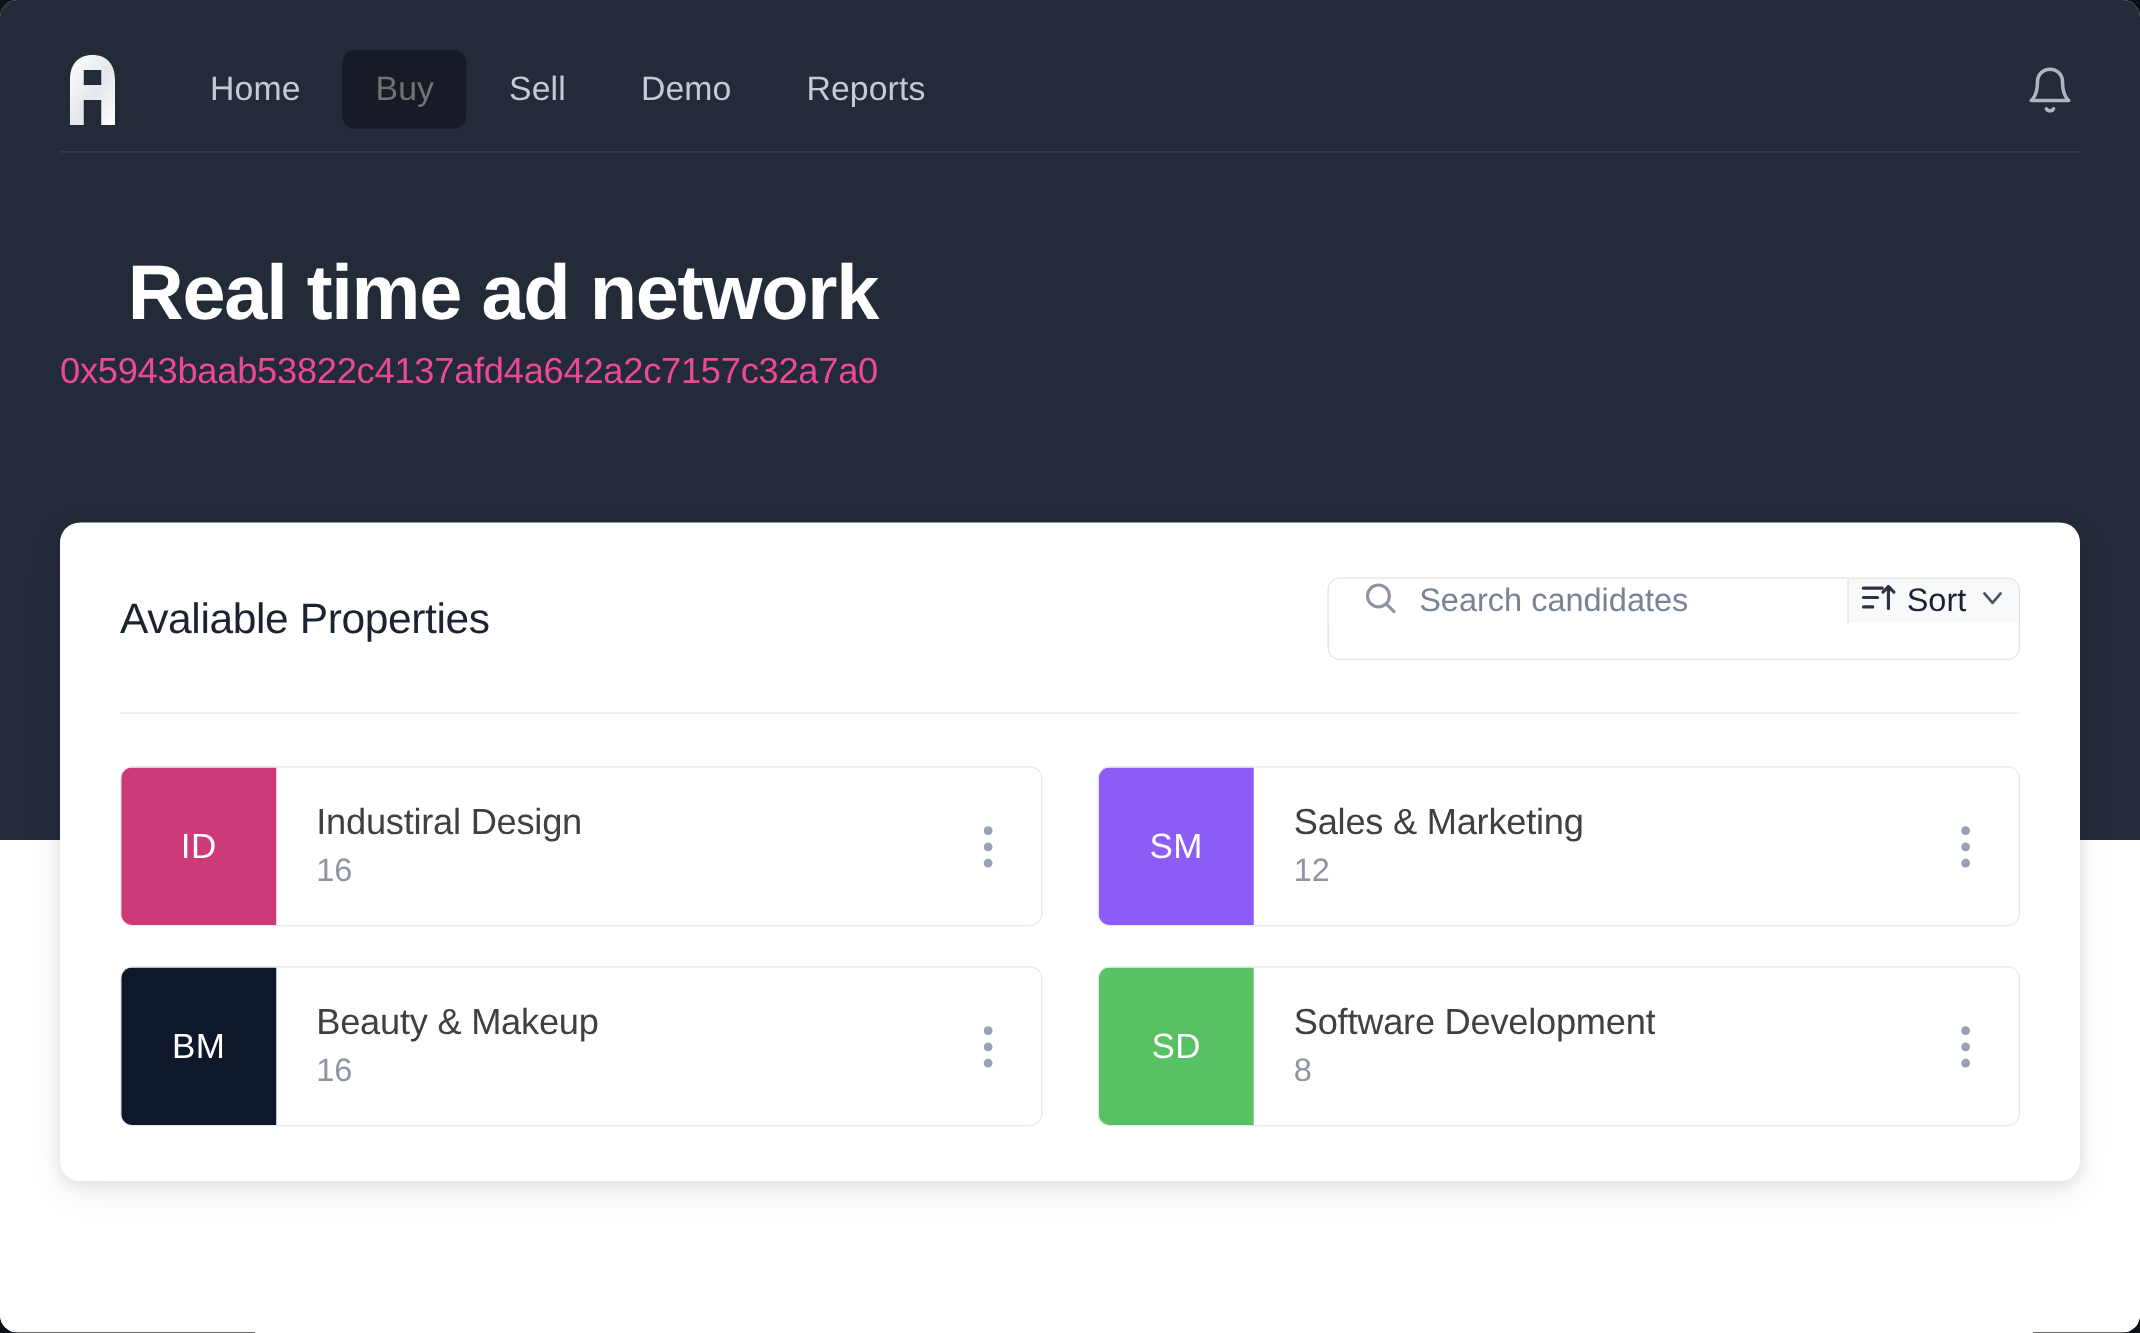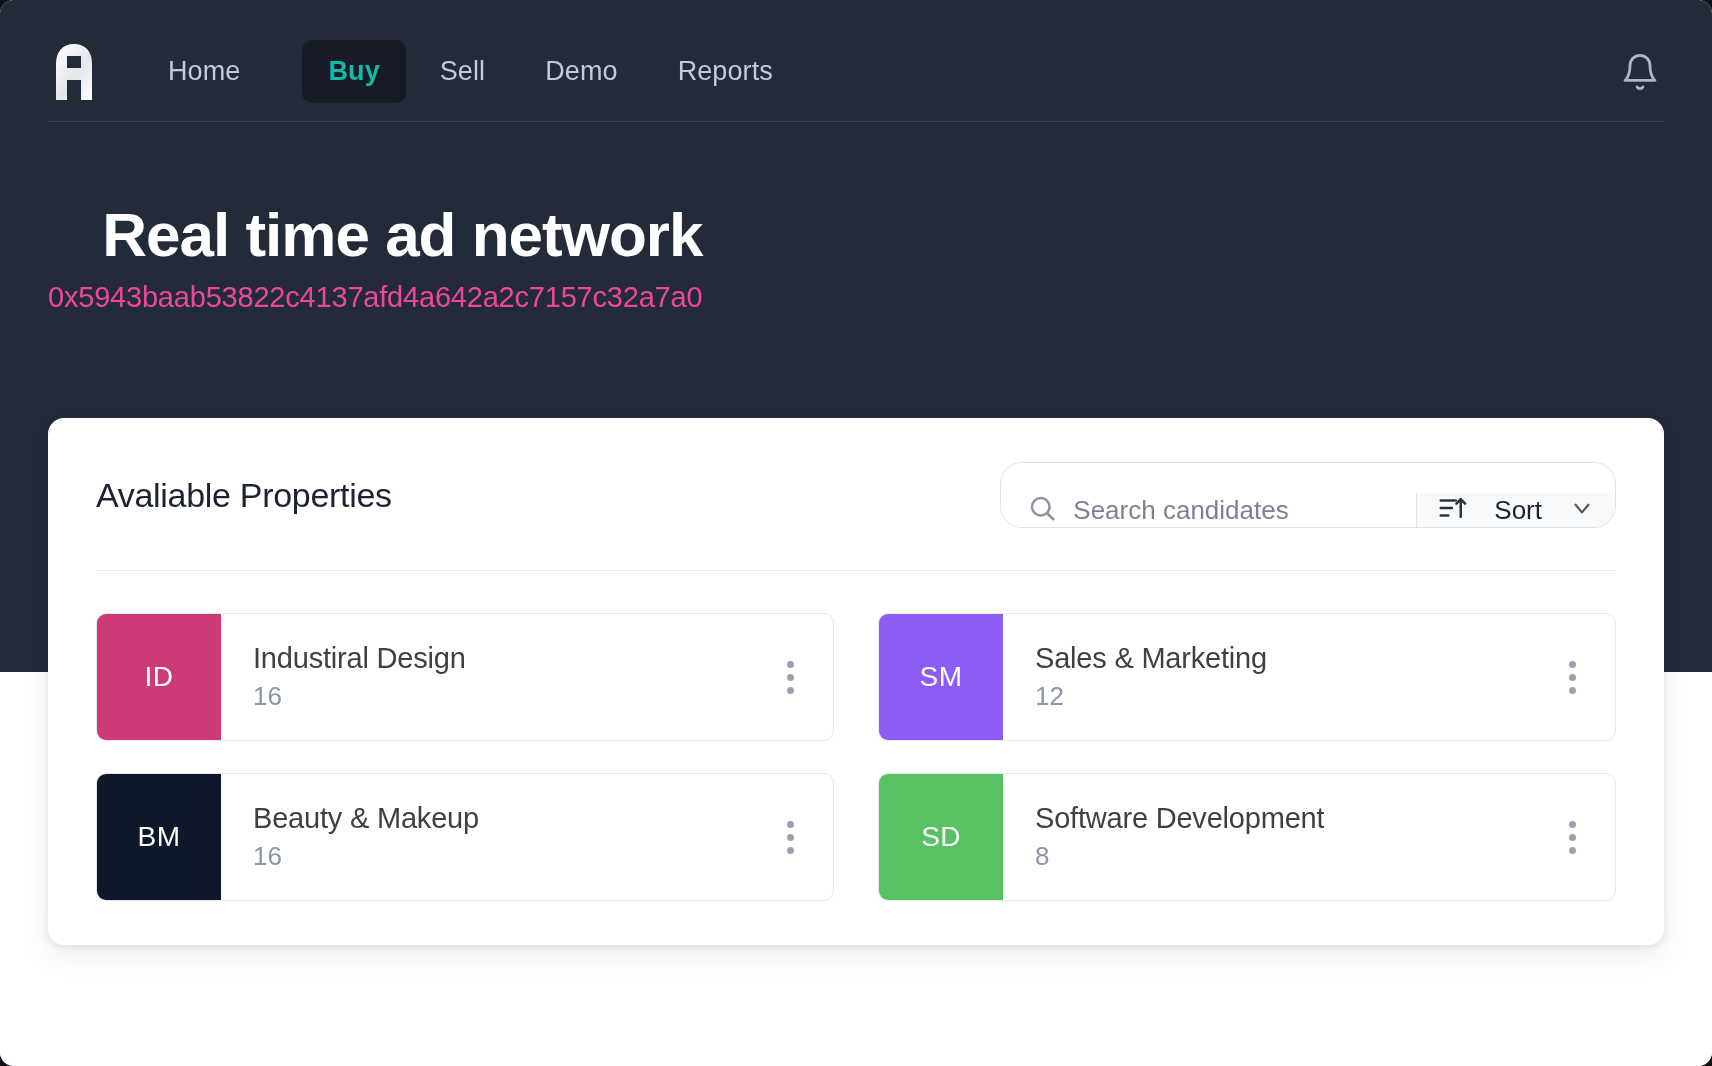--- a/index.html
+++ b/index.html
@@ -73,23 +73,22 @@
     color: #c4cad6;
     padding: 16px 26px;
     border-radius: 10px;
     letter-spacing: .1px;
     white-space: nowrap;
     cursor: pointer;
   }
 
   .nav-link.active {
     background: #161b26;
-    color: #14b8a6;
-    font-weight: 700;
-    margin-left: 28px;
+    color: #737373;
+    font-weight: 400;
   }
 
   .bell {
     margin-left: auto;
     width: 48px;
     height: 48px;
     display: flex;
     align-items: center;
     justify-content: center;
     cursor: pointer;
@@ -138,23 +137,23 @@
 
   .panel-title {
     font-size: 34px;
     color: #1b2332;
     letter-spacing: -.3px;
   }
 
   
   .search-sort {
     display: flex;
-    align-items: flex-end;
+    align-items: flex-start;
     border: 1px solid #dfe3e8;
-    border-radius: 22px;
+    border-radius: 10px;
     overflow: hidden;
     height: 66px;
   }
 
   .search-box {
     display: flex;
     align-items: center;
     gap: 16px;
     padding: 0 22px 0 26px;
     width: 415px;
@@ -169,22 +168,22 @@
     color: #6b7280;
     font-family: "Liberation Sans", sans-serif;
     width: 100%;
     background: transparent;
   }
   .search-input::placeholder { color: #7a8394; }
 
   .sort-box {
     display: flex;
     align-items: center;
-    gap: 27px;
-    padding: 0 20px;
+    gap: 8px;
+    padding: 0 8px;
     background: #f8f9fb;
     border-left: 1px solid #dfe3e8;
     cursor: pointer;
   }
   .sort-label {
     font-size: 26px;
     color: #1b2332;
     font-weight: 500;
   }
 

